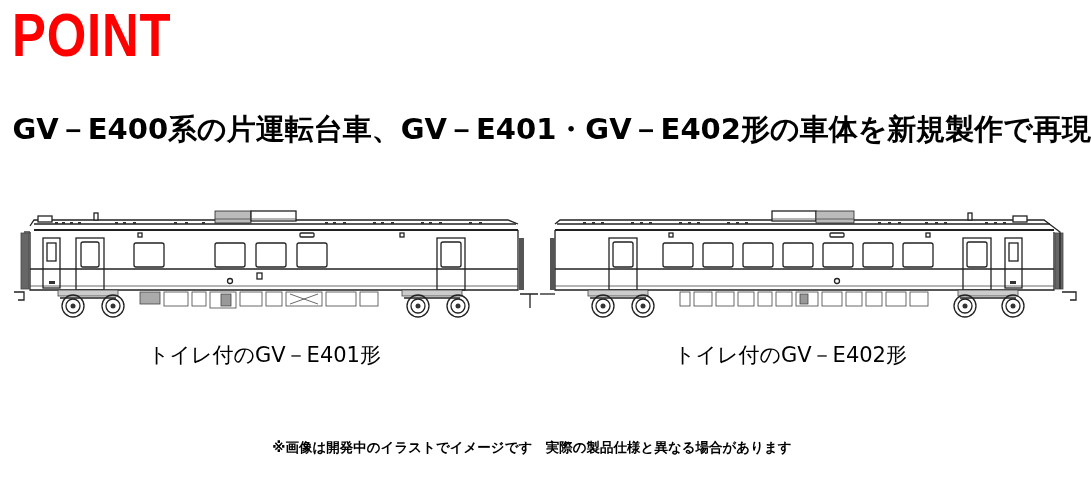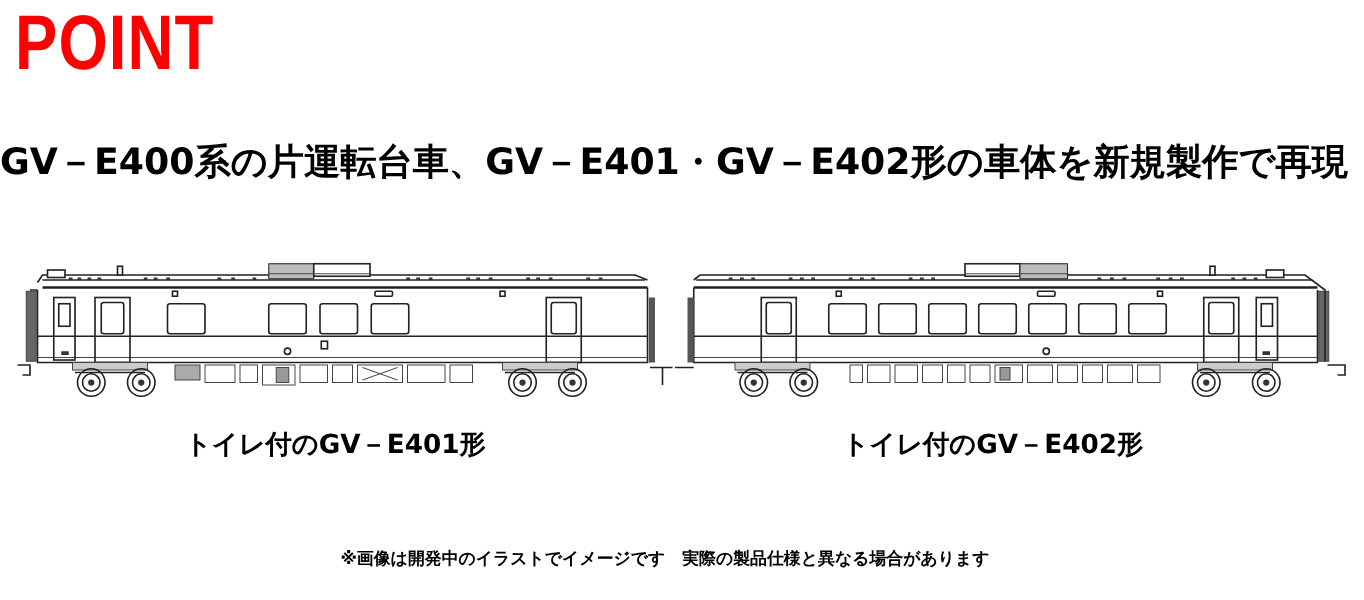--- a/index.html
+++ b/index.html
@@ -1,25 +1,25 @@
 <!DOCTYPE html>
 <html><head>
 <meta charset="utf-8">
 <style>
   html, body { margin:0; padding:0; background:#ffffff; }
   body { width:1091px; height:480px; position:relative; overflow:hidden;
          font-family:"DejaVu Sans","Liberation Sans",sans-serif; color:#000; }
   .point { position:absolute; left:12px; top:4px; font-family:"Liberation Sans",sans-serif;
            font-weight:bold; font-size:62px; letter-spacing:1px; color:#ff0000;
            transform:scaleX(0.82); transform-origin:left top; line-height:1; }
-  .headline { position:absolute; left:0; width:1091px; top:110px; text-align:left;
+  .headline { position:absolute; left:0; width:1091px; top:110px; text-align:right;
               font-weight:bold; font-size:29px; line-height:38px; white-space:nowrap;
               letter-spacing:0px; }
   .train { position:absolute; left:0; top:200px; width:1091px; height:130px; }
-  .car-label { position:absolute; top:340px; font-weight:bold; font-size:21px;
+  .car-label { position:absolute; top:340px; font-weight:normal; font-size:21px;
                line-height:30px; white-space:nowrap; }
   .car-label.left { left:148px; }
   .car-label.right { left:674px; }
   .footnote { position:absolute; top:436px; left:0; width:1064px; text-align:center;
               font-weight:bold; font-size:13.5px; line-height:22px; white-space:nowrap; }
   svg .ln { fill:none; stroke:#222; stroke-width:1.3; }
   svg .lt { fill:none; stroke:#444; stroke-width:0.8; }
   svg .fl { fill:#fff; stroke:#222; stroke-width:1.3; }
   svg .dk { fill:#333; stroke:none; }
   svg .gr { fill:#888; stroke:#222; stroke-width:0.8; }

